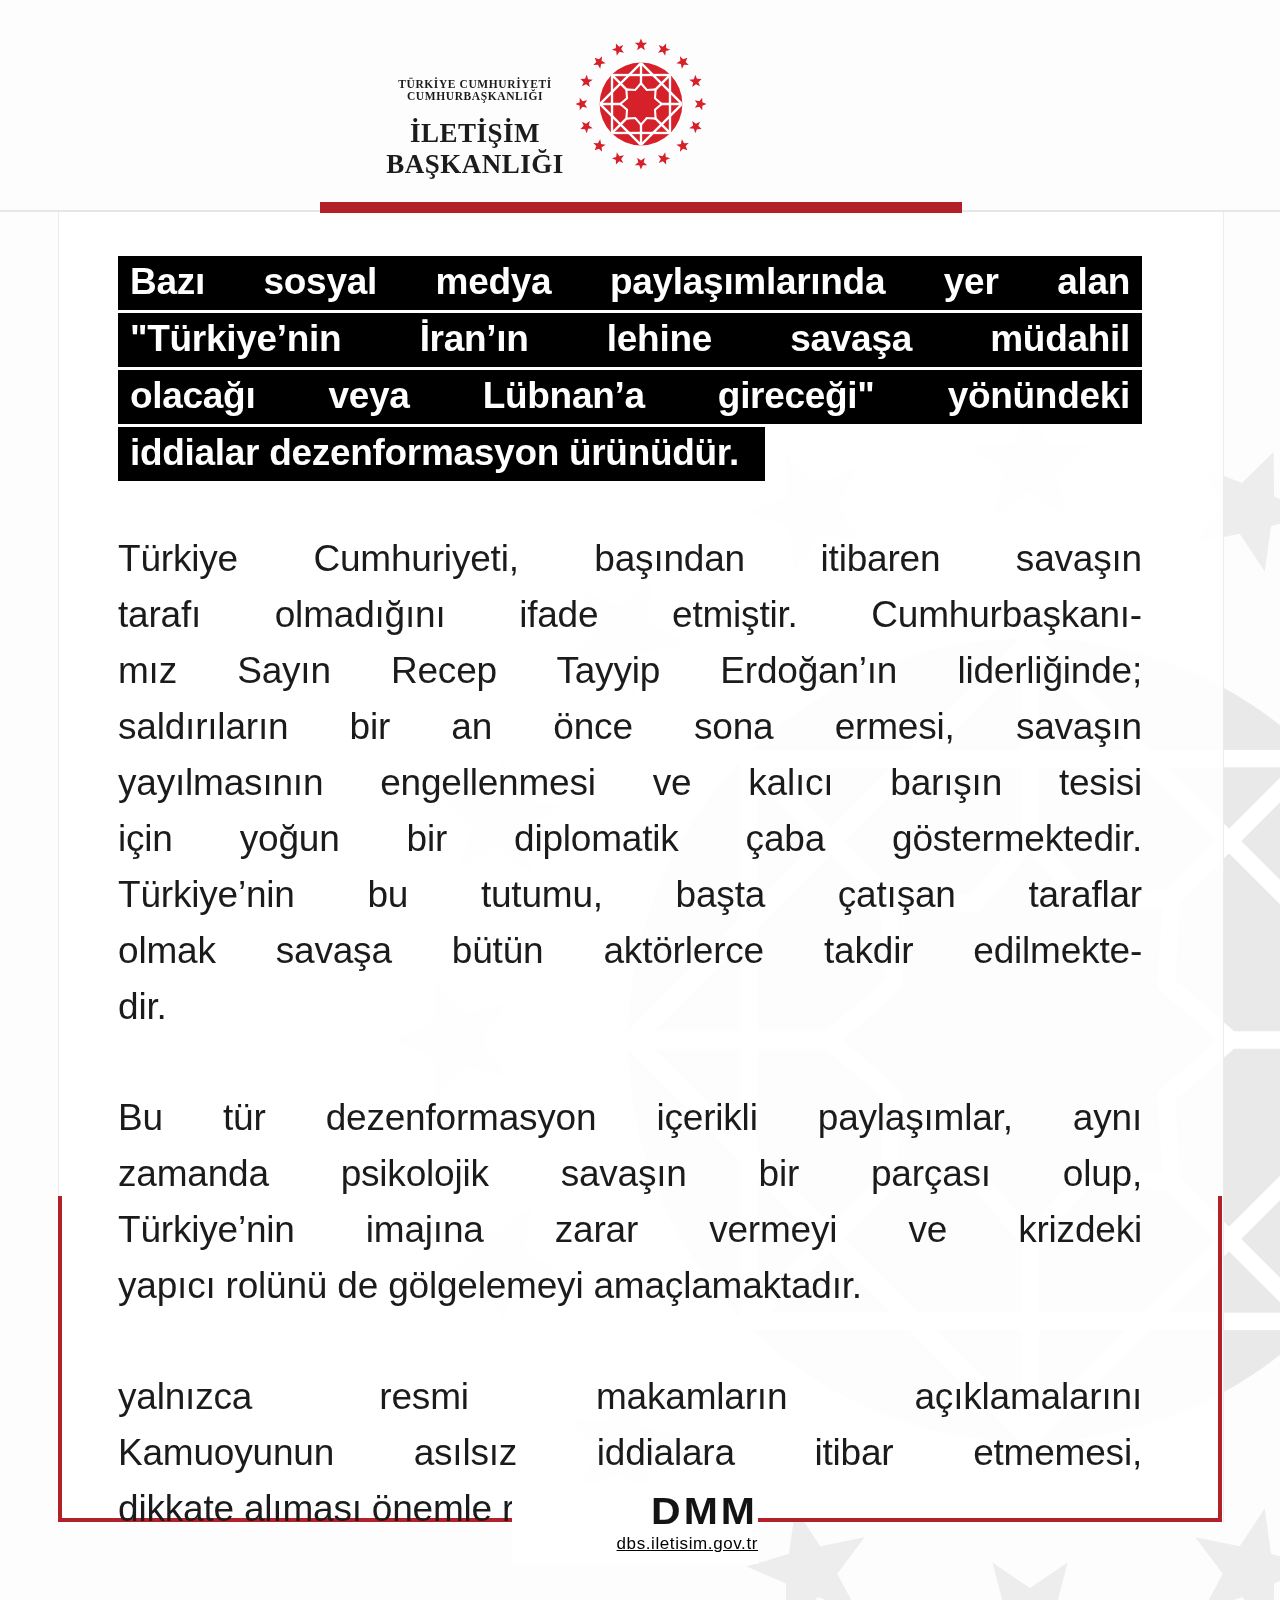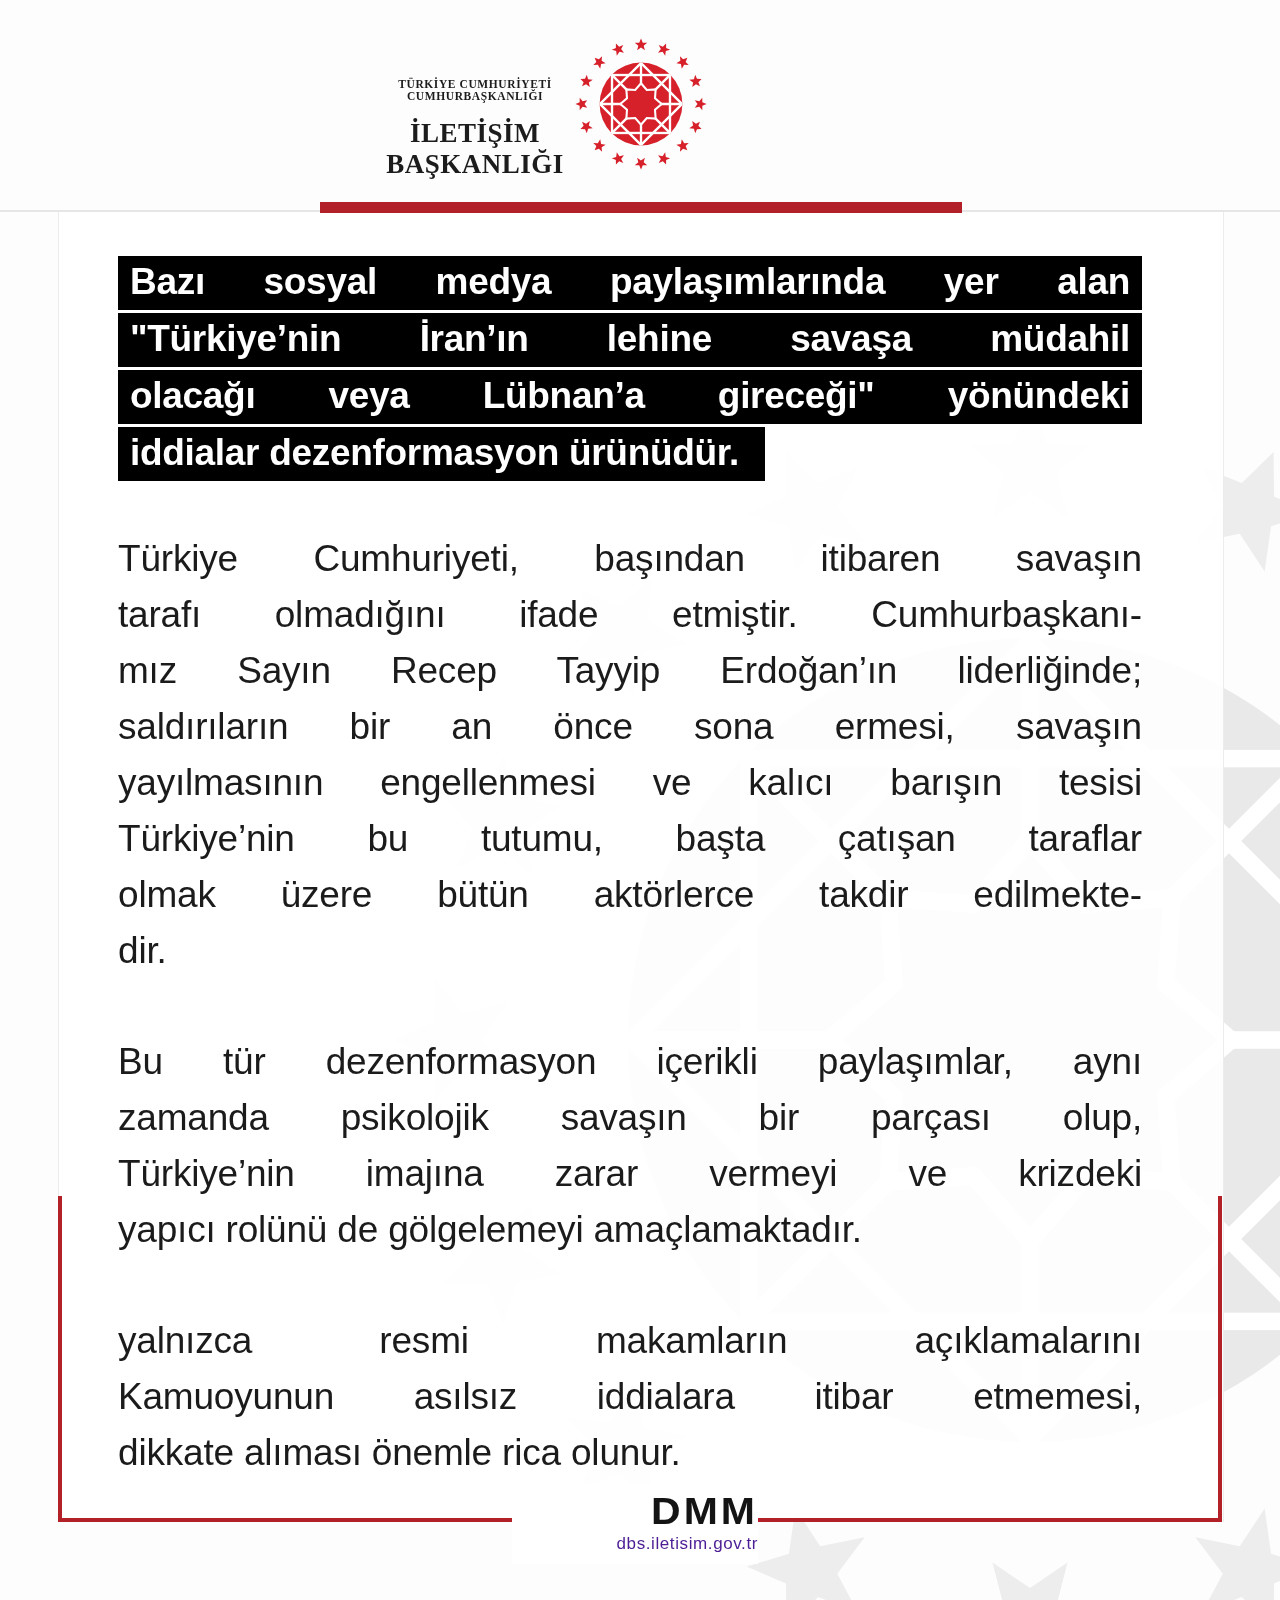--- a/index.html
+++ b/index.html
@@ -67,21 +67,21 @@
 
   
   .dmm-plaque{
     position:absolute;left:512px;top:1484px;width:246px;height:80px;
     background:#ffffff;z-index:4;text-align:right;
   }
   .dmm-logo{
     font-size:41px;font-weight:900;color:#141414;letter-spacing:3px;
     transform:scaleY(0.92);line-height:42px;margin-top:6px;
   }
-  .dmm-url{font-size:17px;color:#4c1d95;letter-spacing:.6px;margin-top:2px;}
+  .dmm-url{font-size:17px;color:#000000;letter-spacing:.6px;margin-top:2px;text-decoration:underline;}
 </style>
 </head>
 <body>
 
 <div class="page">
 
   <svg class="watermark" viewBox="-100 -100 200 200" xmlns="http://www.w3.org/2000/svg">
     <defs>
       <clipPath id="wmclip">
           <circle r="60"></circle>
@@ -175,22 +175,23 @@
         <div class="hl-line">olacağı veya Lübnan’a gireceği" yönündeki</div>
         <div class="hl-line last">iddialar dezenformasyon ürünüdür.</div>
       </div>
 
     <div class="paragraph">
         <div class="b-line">Türkiye Cumhuriyeti, başından itibaren savaşın</div>
         <div class="b-line">tarafı olmadığını ifade etmiştir. Cumhurbaşkanı-</div>
         <div class="b-line">mız Sayın Recep Tayyip Erdoğan’ın liderliğinde;</div>
         <div class="b-line">saldırıların bir an önce sona ermesi, savaşın</div>
         <div class="b-line">yayılmasının engellenmesi ve kalıcı barışın tesisi</div>
+        <div class="b-line">için yoğun bir diplomatik çaba göstermektedir.</div>
         <div class="b-line">Türkiye’nin bu tutumu, başta çatışan taraflar</div>
-        <div class="b-line">olmak üzere bütün aktörlerce takdir edilmekte-</div>
+        <div class="b-line">olmak savaşa bütün aktörlerce takdir edilmekte-</div>
         <div class="b-line last">dir.</div>
       </div>
     <div class="paragraph">
         <div class="b-line">Bu tür dezenformasyon içerikli paylaşımlar, aynı</div>
         <div class="b-line">zamanda psikolojik savaşın bir parçası olup,</div>
         <div class="b-line">Türkiye’nin imajına zarar vermeyi ve krizdeki</div>
         <div class="b-line last">yapıcı rolünü de gölgelemeyi amaçlamaktadır.</div>
       </div>
     <div class="paragraph">
         <div class="b-line">yalnızca resmi makamların açıklamalarını</div>

